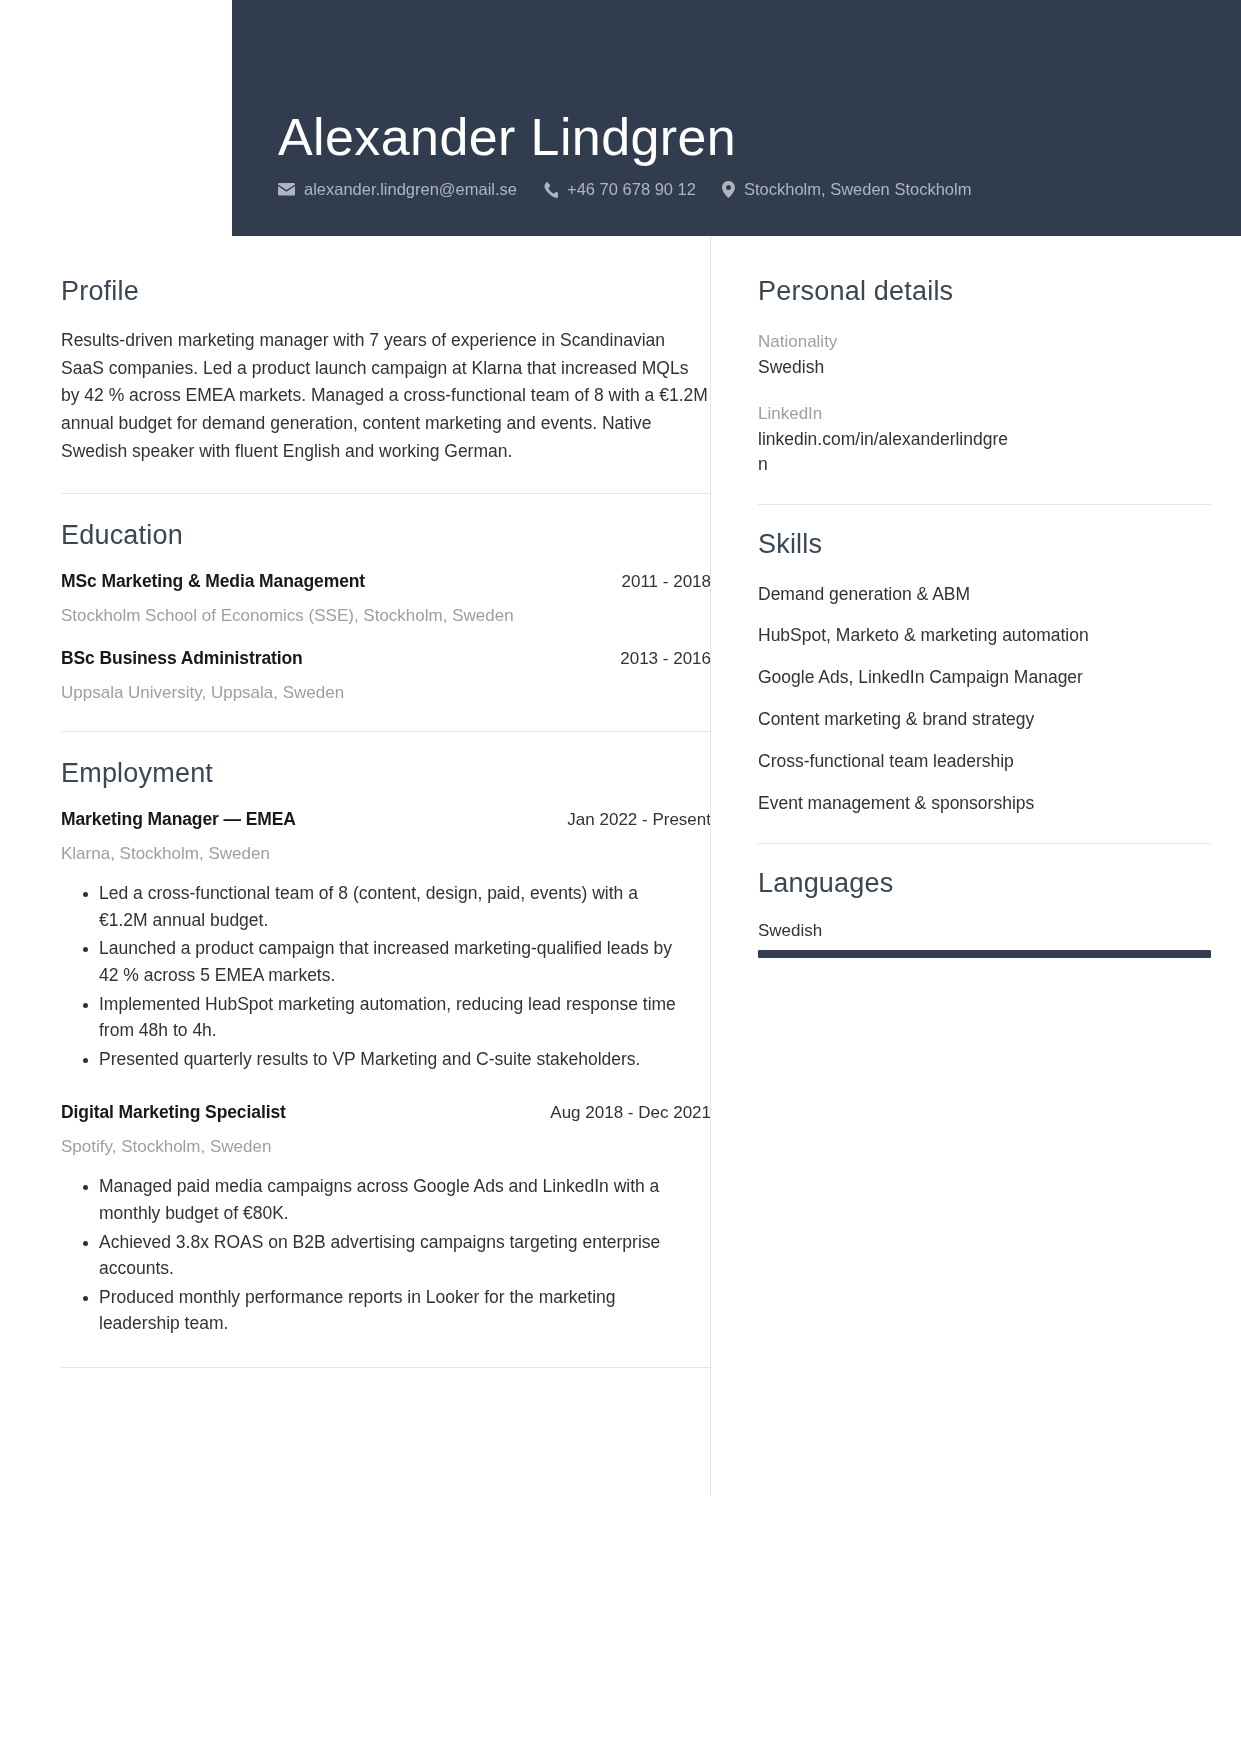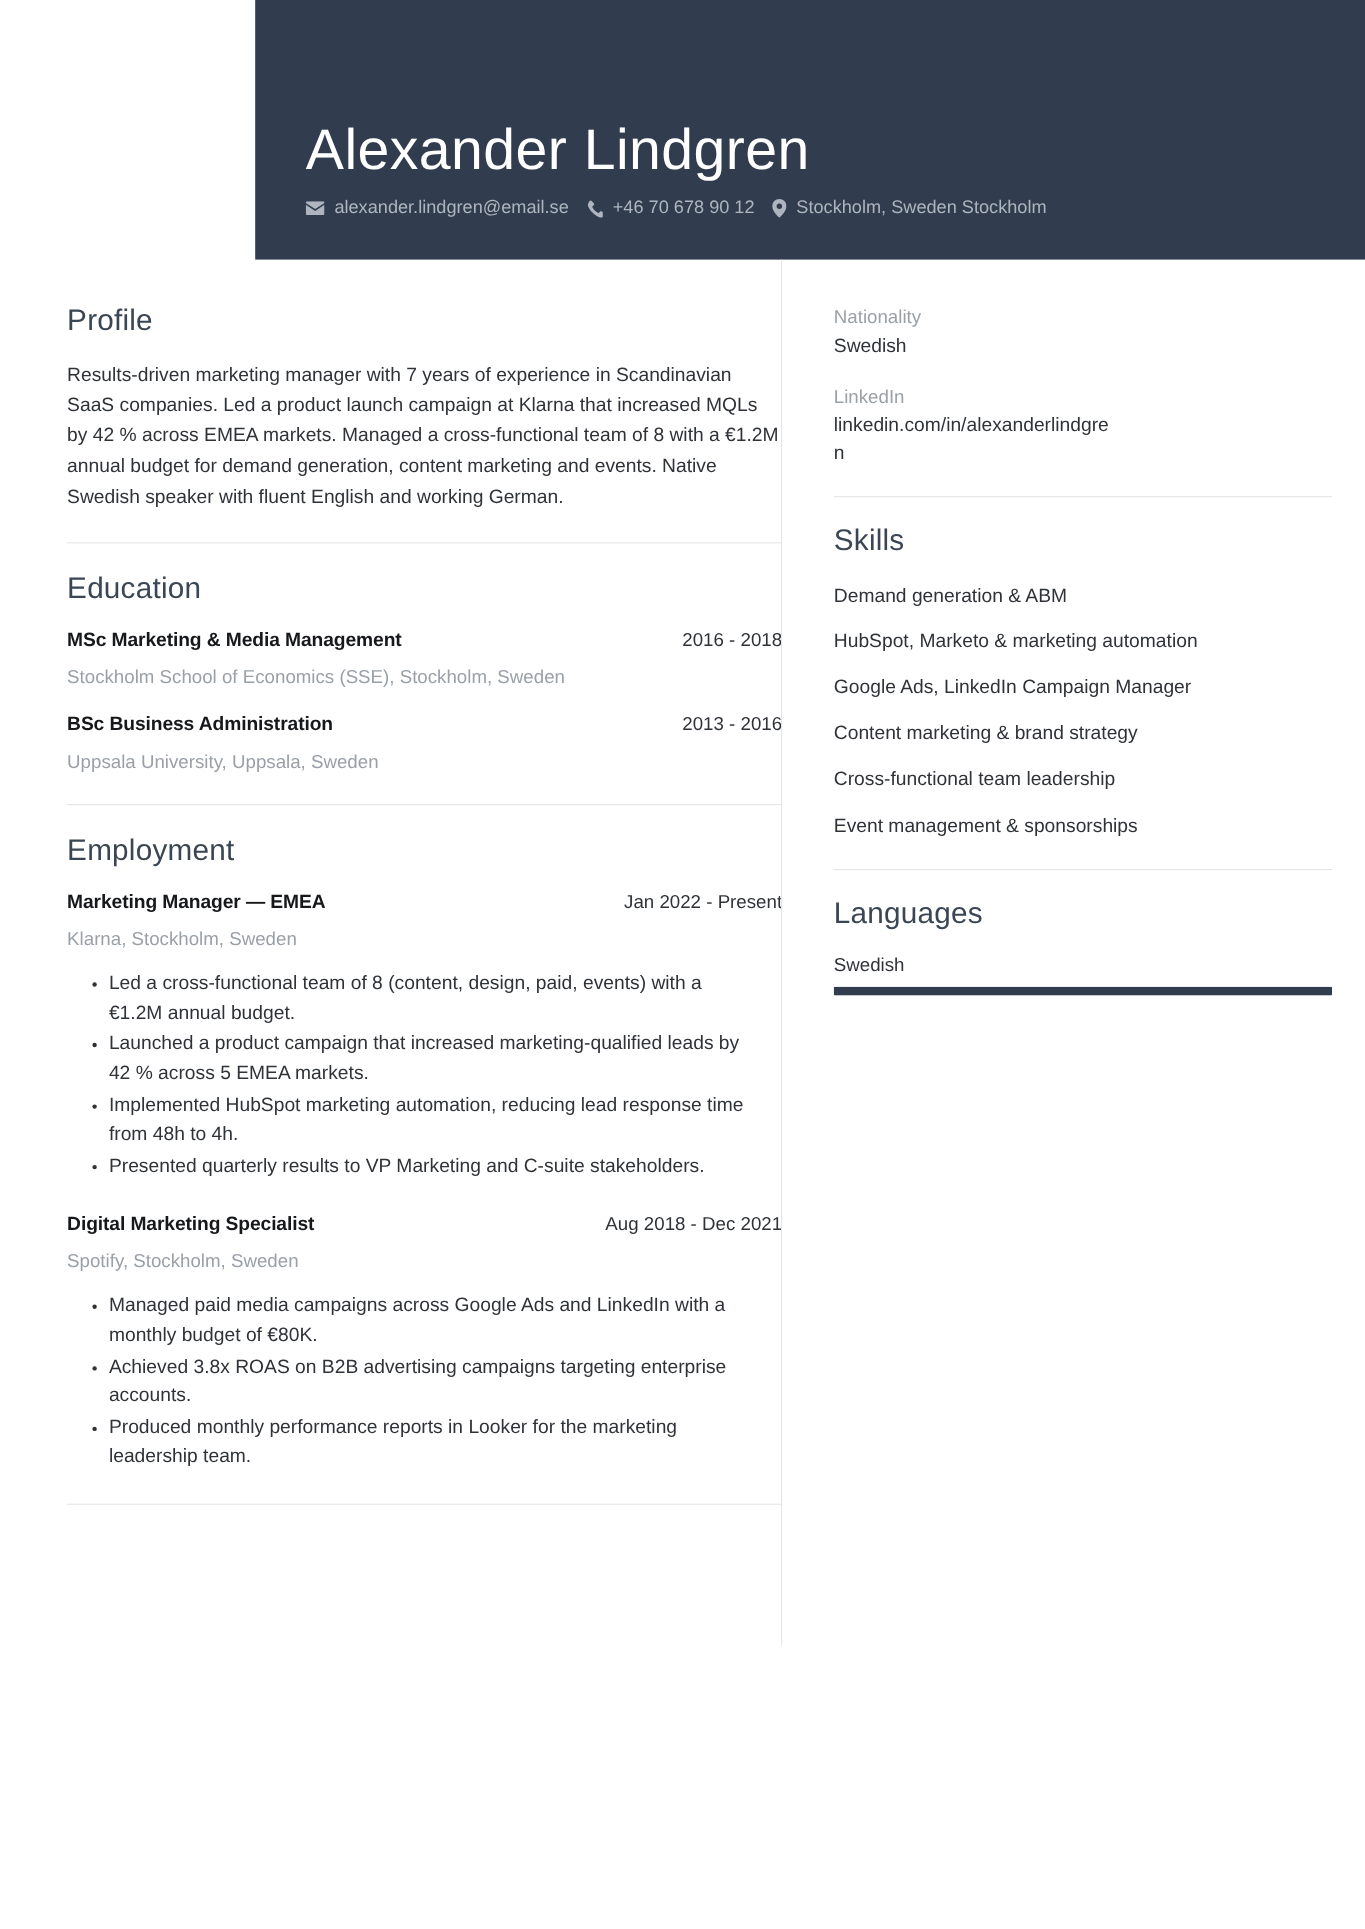--- a/index.html
+++ b/index.html
@@ -37,21 +37,21 @@
     color: #ffffff;
     font-size: 52px;
     font-weight: 300;
     letter-spacing: 0.4px;
     line-height: 1.05;
     margin: 0 0 16px 0;
   }
   .contact-row {
     display: flex;
     align-items: center;
-    gap: 16px;
+    gap: 26px;
     flex-wrap: wrap;
   }
   .contact-item {
     display: flex;
     align-items: center;
     gap: 9px;
     color: #aeb5bf;
     font-size: 16.5px;
     font-weight: 300;
     line-height: 1;
@@ -247,21 +247,21 @@
       </section>
 
       <hr class="sep">
 
       <section>
         <h2 class="section-title">Education</h2>
 
         <div class="entry">
           <div class="entry-head">
             <span class="entry-title">MSc Marketing &amp; Media Management</span>
-            <span class="entry-date">2016 - 2018</span>
+            <span class="entry-date">2011 - 2018</span>
           </div>
           <div class="entry-sub">Stockholm School of Economics (SSE), Stockholm, Sweden</div>
         </div>
 
         <div class="entry">
           <div class="entry-head">
             <span class="entry-title">BSc Business Administration</span>
             <span class="entry-date">2013 - 2016</span>
           </div>
           <div class="entry-sub">Uppsala University, Uppsala, Sweden</div>
@@ -301,20 +301,21 @@
         </div>
       </section>
 
       <hr class="sep" style="margin-top:30px;">
 
     </div>
 
     <div class="col-side">
 
       <section>
+        <h2 class="section-title">Personal details</h2>
 
         <div class="detail-block">
           <div class="detail-label">Nationality</div>
           <div class="detail-value">Swedish</div>
         </div>
 
         <div class="detail-block" style="margin-bottom:4px;">
           <div class="detail-label">LinkedIn</div>
           <div class="detail-value" style="max-width:255px;">linkedin.com/in/alexanderlindgren</div>
         </div>

